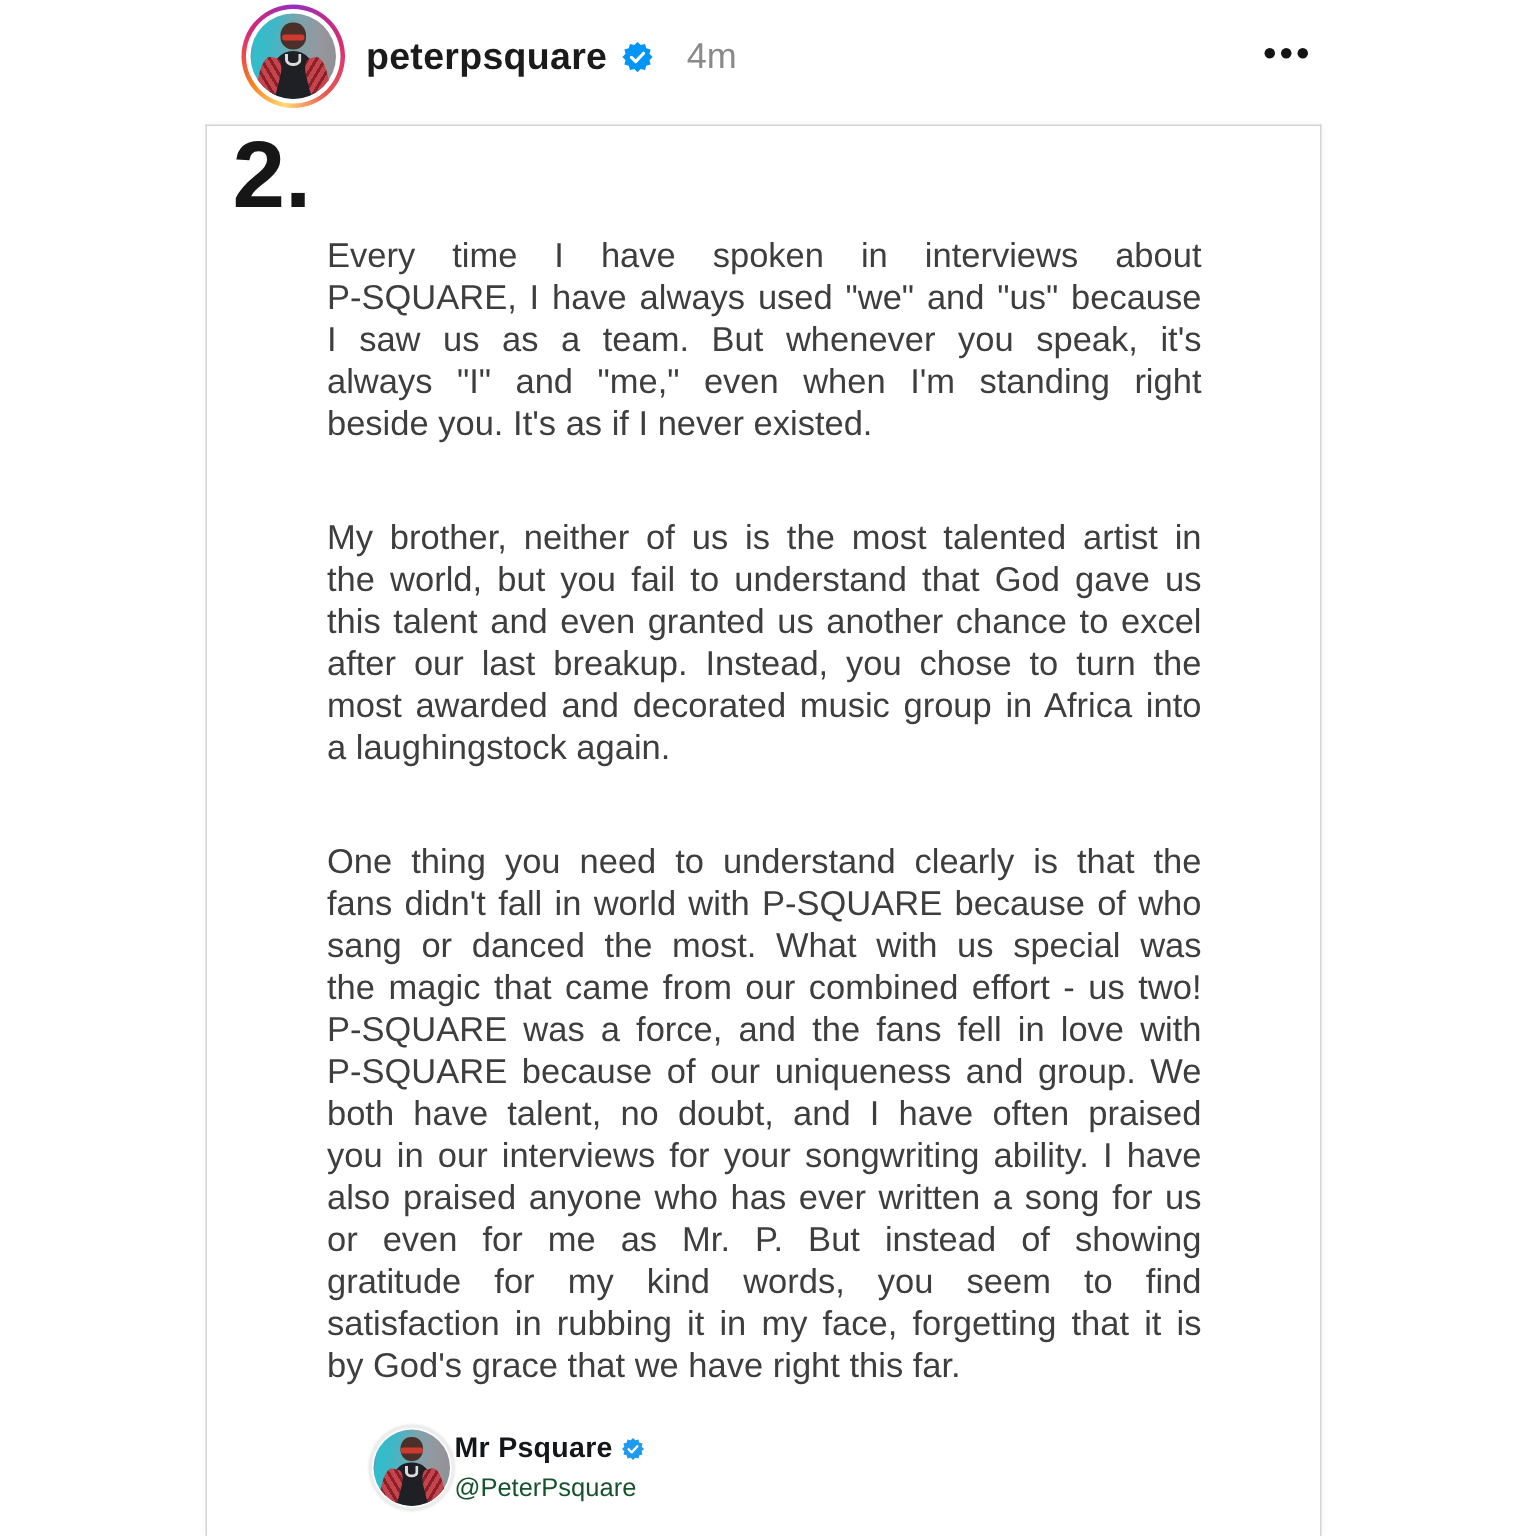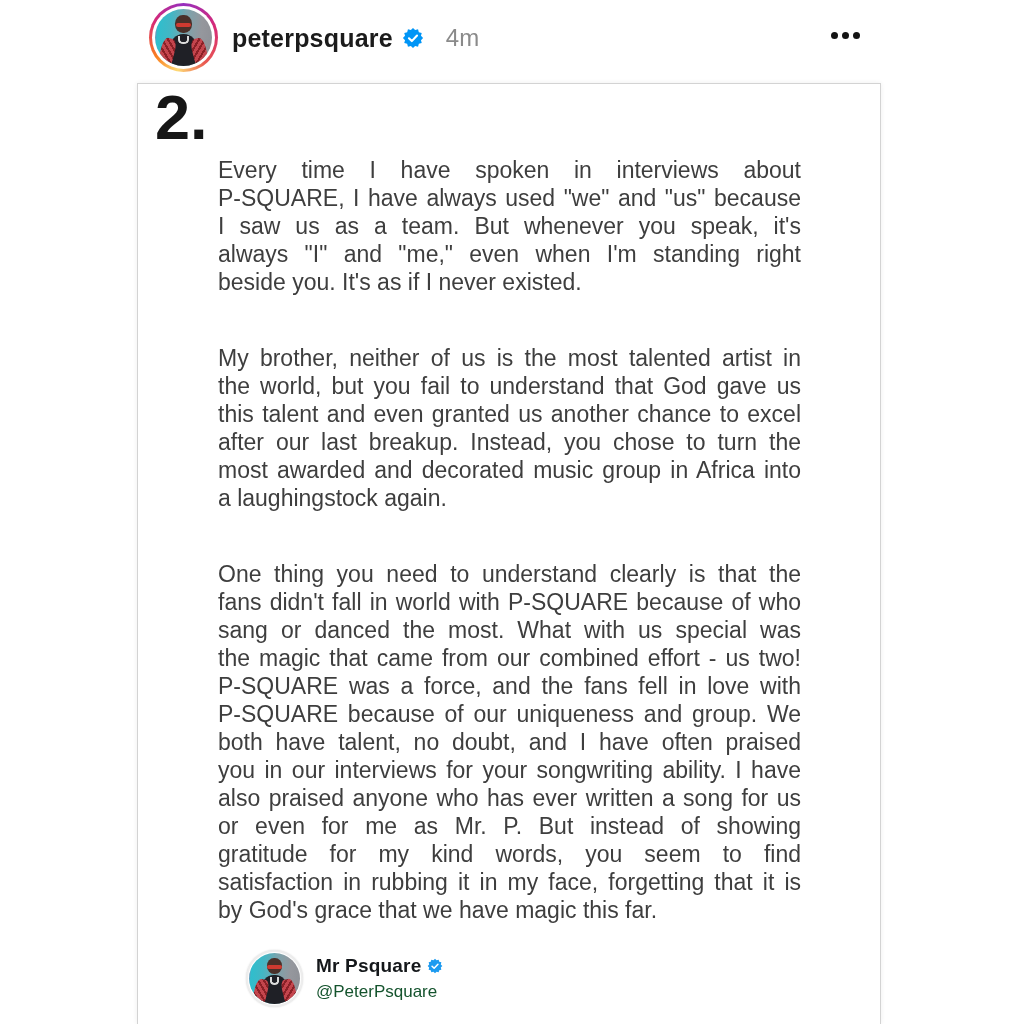--- a/index.html
+++ b/index.html
@@ -4,21 +4,21 @@
 <style>
   * { margin:0; padding:0; box-sizing:border-box; }
   html,body { background:#ffffff; }
   .canvas {
     position:relative; width:1024px; height:1024px; margin:0 auto;
     background:#ffffff; overflow:hidden;
     font-family:"Liberation Sans","DejaVu Sans",sans-serif;
   }
 
   
-  .header { position:absolute; left:0; top:0; width:892px; height:83px; background:#fff;padding-left:28px; }
+  .header { position:absolute; left:12px; top:0; width:892px; height:83px; background:#fff;padding-left:28px; }
   .avatar-ring {
     position:absolute; left:149px; top:3px; width:69px; height:69px; border-radius:50%;
     background:conic-gradient(from 0deg,
       #962fbf 0deg, #d62976 70deg, #e95950 140deg, #feda75 190deg,
       #fa7e1e 235deg, #d62976 300deg, #962fbf 360deg);
   }
   .avatar-ring .ring-gap { position:absolute; inset:3px; border-radius:50%; background:#fff; }
   .photo { position:absolute; border-radius:50%; overflow:hidden;
     background:linear-gradient(95deg,#c95fa0 0%,#2fbecd 7%,#43b6c4 28%,#7ba4ad 52%,#95979d 78%,#8e9096 100%); }
   .avatar-ring .photo { inset:6px; }
@@ -52,21 +52,21 @@
   .para { margin-bottom:48px; }
   .para:last-child { margin-bottom:0; }
   .line { font-size:23px; line-height:28px; text-align:justify; text-align-last:justify; white-space:normal; }
   .line.para-last { text-align-last:left; }
 
   
   .attribution { position:absolute; left:108px; top:866px; display:flex; align-items:center; }
   .attr-avatar { position:relative; width:57px; height:57px; border-radius:50%;
     border:2px solid #ededed; box-shadow:0 0 2px rgba(0,0,0,0.15); background:#fff; }
   .attr-avatar .photo { inset:1px; }
-  .attr-names { margin-left:13px; }
+  .attr-names { }
   .attr-name-row { display:flex; align-items:center; gap:6px; }
   .attr-name { font-size:19px; font-weight:700; color:#14171a; letter-spacing:0.2px; }
   .attr-handle { font-size:17px; color:#14532d; margin-top:5px; }
 </style>
 </head>
 <body>
 
 <div class="canvas">
 
   <div class="header">
@@ -120,21 +120,21 @@
           <div class="line">sang or danced the most. What with us special was</div>
           <div class="line">the magic that came from our combined effort - us two!</div>
           <div class="line">P-SQUARE was a force, and the fans fell in love with</div>
           <div class="line">P-SQUARE because of our uniqueness and group. We</div>
           <div class="line">both have talent, no doubt, and I have often praised</div>
           <div class="line">you in our interviews for your songwriting ability. I have</div>
           <div class="line">also praised anyone who has ever written a song for us</div>
           <div class="line">or even for me as Mr. P. But instead of showing</div>
           <div class="line">gratitude for my kind words, you seem to find</div>
           <div class="line">satisfaction in rubbing it in my face, forgetting that it is</div>
-          <div class="line para-last">by God's grace that we have magic this far.</div>
+          <div class="line para-last">by God's grace that we have right this far.</div>
         </div>
       </div>
 
     <div class="attribution">
       <div class="attr-avatar">
         <div class="photo">
           <div class="ph-head"></div>
           <div class="ph-glasses"></div>
           <div class="ph-torso"></div>
           <div class="ph-chain"></div>

